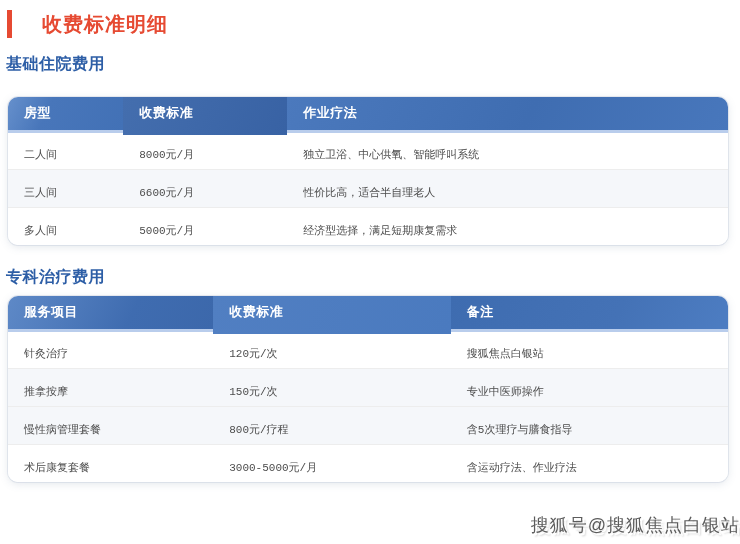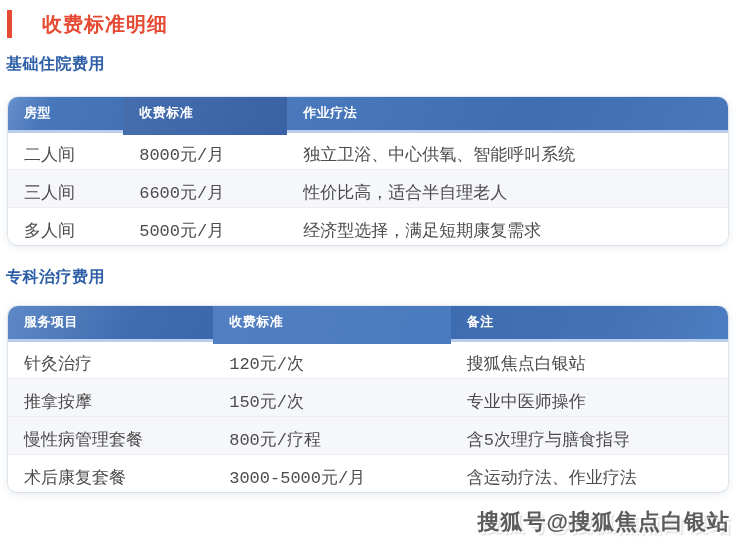--- a/index.html
+++ b/index.html
@@ -25,21 +25,21 @@
   .section-heading.first{margin-top:15px;}
   .section-heading.second{margin-top:22px;}
   
   .table-wrap{
     margin:0 12px 0 8px;width:720px;border-radius:10px;overflow:hidden;
     box-shadow:0 2px 8px rgba(100,120,150,0.18), 0 0 0 1px rgba(210,218,230,0.45);
     background:#fff;
     font-family:Liberation Mono, monospace;
   }
   .table-wrap.t1{margin-top:22px;}
-  .table-wrap.t2{margin-top:18px;}
+  .table-wrap.t2{margin-top:8px;}
   table.fee-table{width:100%;border-collapse:collapse;table-layout:fixed;}
   .fee-table thead th{
     height:34px;padding:0 8px 0 16px;text-align:left;vertical-align:middle;
     color:#ffffff;font-size:13px;font-weight:bold;letter-spacing:0.5px;
     border-bottom:3px solid #b9cdec;
   }
   
   .t1 thead th.c1{background:linear-gradient(115deg,#6690cc 0%,#4876ba 35%,#4271b6 100%);}
   .t1 thead th.c2{background:linear-gradient(115deg,#446eae 0%,#3862a4 100%);}
   .t1 thead th.c3{background:linear-gradient(115deg,#4b79bd 0%,#3f6db1 55%,#4877bc 100%);}
@@ -47,31 +47,31 @@
   .t2 thead th.c1{background:linear-gradient(115deg,#5e89c7 0%,#3f6cb0 60%,#3c68ab 100%);}
   .t2 thead th.c2{background:linear-gradient(115deg,#517fc2 0%,#4a7abf 100%);}
   .t2 thead th.c3{background:linear-gradient(115deg,#3e6cb0 0%,#4472b6 60%,#4d7dc2 100%);}
   
   .fee-table thead th.mid{position:relative;}
   .fee-table thead th.mid::after{
     content:"";position:absolute;left:0;top:100%;width:100%;height:5px;background:inherit;
   }
   .fee-table tbody td{
     height:38px;padding:8px 8px 0 16px;vertical-align:middle;
-    font-size:17px;color:var(--cell_text);background:#ffffff;
+    font-size:11px;color:var(--cell_text);background:#ffffff;
   }
   .fee-table tbody tr + tr td{border-top:1px solid #ededed;}
   .fee-table tbody tr.alt td{background:var(--row_alt_bg);}
   
   .t1 col.w1{width:16%;}  .t1 col.w2{width:22.8%;} .t1 col.w3{width:61.2%;}
   .t2 col.w1{width:28.5%;}.t2 col.w2{width:33%;}   .t2 col.w3{width:38.5%;}
   
   .watermark{
-    position:absolute;right:10px;bottom:7px;z-index:5;
-    font-size:22px;font-weight:bold;letter-spacing:1px;
+    position:absolute;right:0;bottom:7px;z-index:5;
+    font-size:18px;font-weight:normal;letter-spacing:1px;
     color:var(--watermark_gray);
     text-shadow:2px 2px 0 rgba(255,255,255,0.95), 3px 3px 2px rgba(0,0,0,0.18);
     white-space:nowrap;
   }
 </style>
 </head>
 <body>
 
 <div class="title-row">
   <div class="accent-bar"></div>

